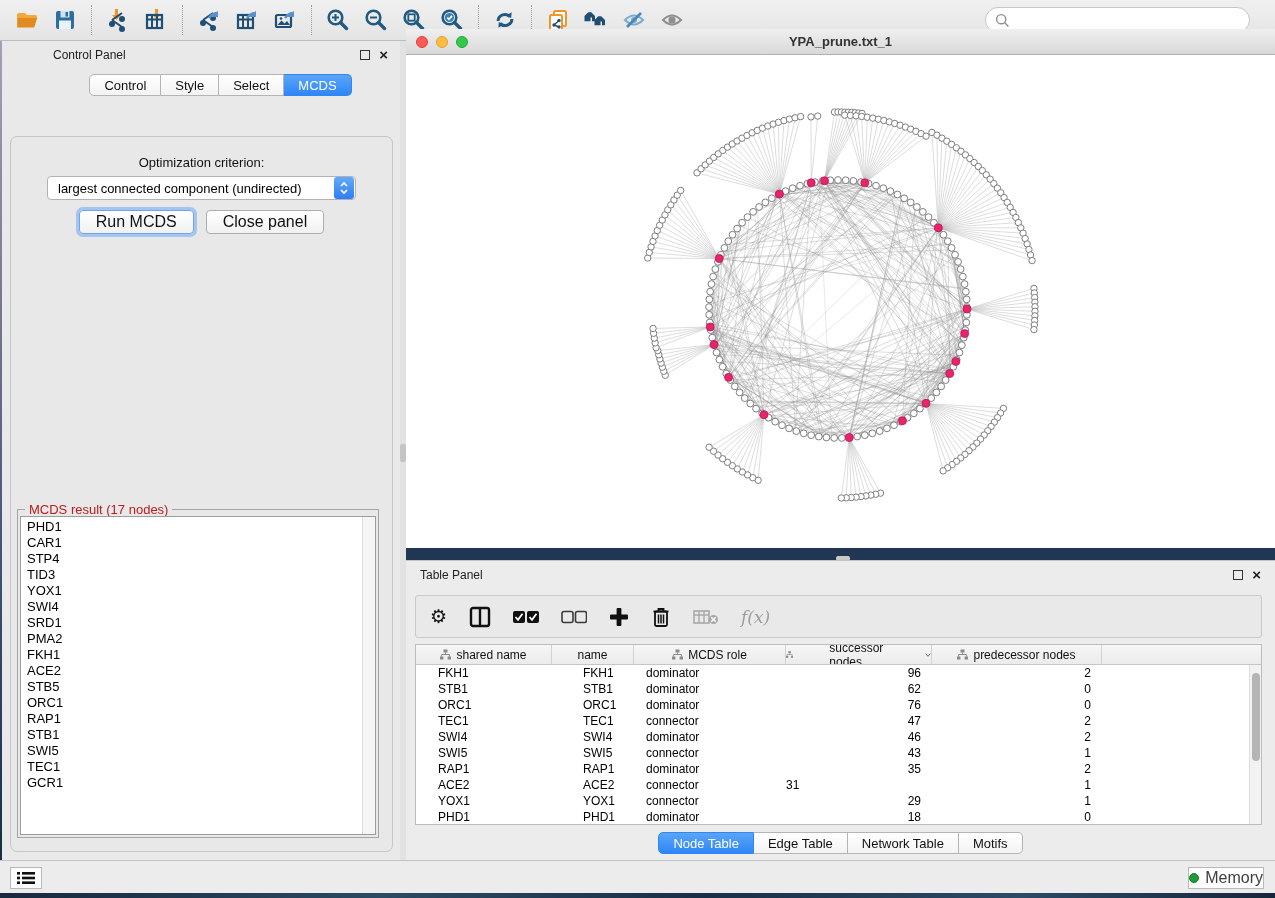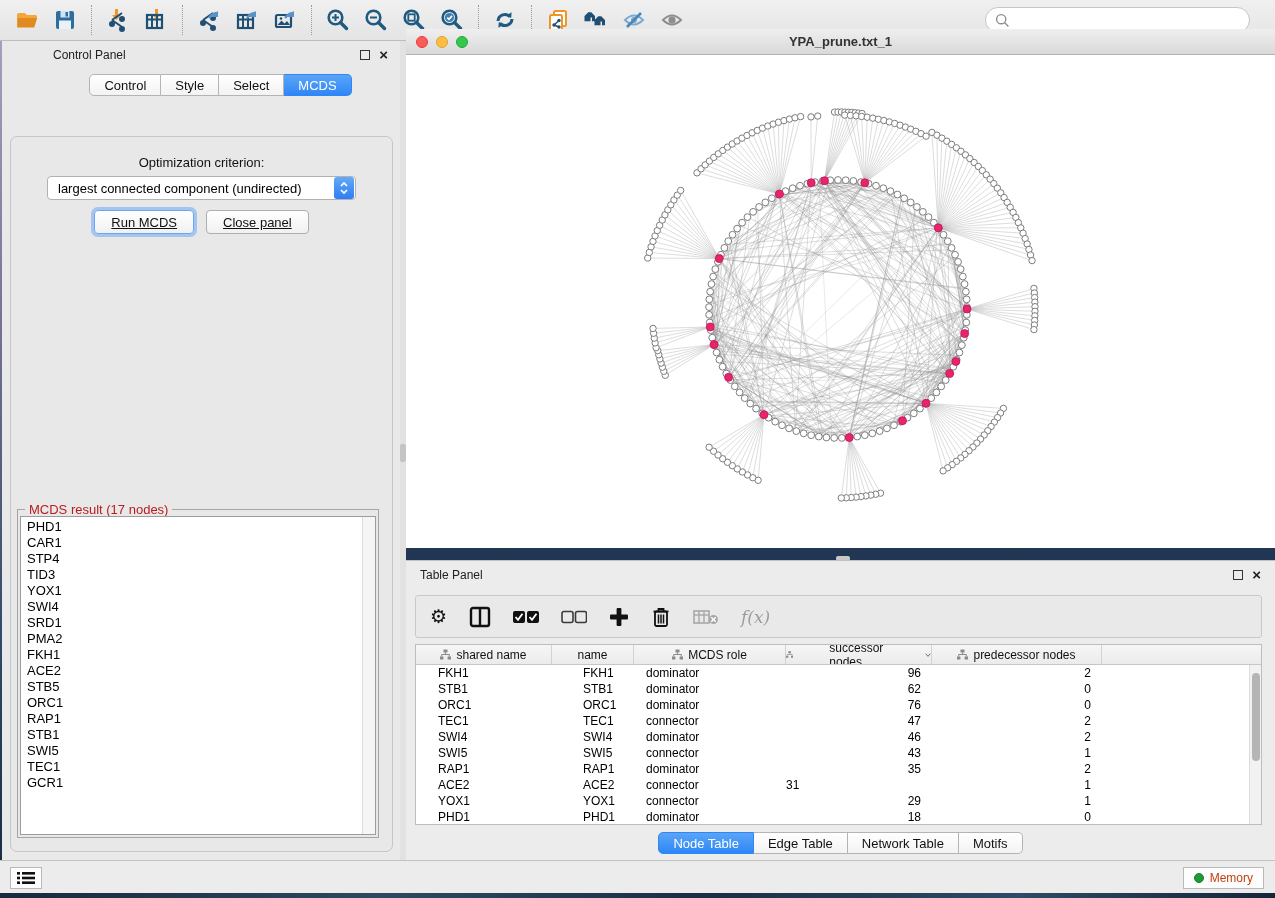--- a/index.html
+++ b/index.html
@@ -40,22 +40,22 @@
 
   .cp-content { position:absolute; left:8px; right:7px; top:95px; bottom:8px;
     background:#e8e8e8; border:1px solid #c6c6c6; border-radius:7px; }
   .opt-label { text-align:center; font-size:13px; color:#111; margin-top:18px; }
   .select { position:absolute; left:36px; right:36px; top:39px; height:24px; background:#fff;
     border:1px solid #b2b2b2; border-radius:4px; display:flex; align-items:center; font-size:13px;gap:21px; }
   .select .sel-text { flex:1; padding-left:10px; white-space:nowrap; overflow:hidden; }
   .stepper { width:20px; height:22px; margin:0 1px; border-radius:3px;
     background:linear-gradient(180deg,#64a9f8,#2e7df4); display:flex; align-items:center; justify-content:center; }
   .btn-row { position:absolute; top:73px; left:0; right:0; display:flex; justify-content:center; gap:12px; }
-  .pbtn { height:24px; padding:0 16px; border:1px solid #aeaeae; border-radius:4px; font-size:13px;
-    background:linear-gradient(180deg,#ffffff,#f1f1f1); color:#111; display:flex; align-items:center; cursor:default;text-decoration:underline; }
+  .pbtn { height:24px; padding:0 16px; border:1px solid #aeaeae; border-radius:4px; font-size:16px;
+    background:linear-gradient(180deg,#ffffff,#f1f1f1); color:#111; display:flex; align-items:center; cursor:default; }
   .pbtn.focused { border-color:#6aa7f2; box-shadow:0 0 0 3px rgba(110,165,245,.55); }
 
   .groupbox { position:absolute; left:6px; right:13px; top:372px; bottom:13px; border:1px solid #a5a5a5; }
   .legend { position:absolute; top:-8px; left:7px; background:#e8e8e8; padding:0 4px; font-size:13px; color:#b91c1c; }
   .mcds-list { position:absolute; inset:6px 2px 2px 2px; background:#fff; border:1px solid #9c9c9c; overflow:hidden; }
   .mcds-scroll { position:absolute; top:0; right:0; bottom:0; width:13px; background:#f5f5f5; border-left:1px solid #dcdcdc; }
   .mcds-item { font-size:13px; line-height:16px; padding-left:6px; color:#000; }
 
   
   .vsplit { position:absolute; left:400px; top:41px; width:6px; height:819px; background:#e2e2e2; }
@@ -91,22 +91,22 @@
   .tr { display:flex; height:16px; }
   .td { font-size:12px; color:#000; line-height:16px; white-space:nowrap; overflow:hidden; }
   .tscroll { position:absolute; top:20px; right:0; bottom:0; width:12px; background:#f2f2f2; border-left:1px solid #ddd; }
   .tthumb { position:absolute; left:1.5px; width:8px; top:8px; height:88px; background:#b5b5b5; border-radius:4px; }
   .tp-tabs { position:absolute; left:0; right:0; bottom:6px; display:flex; justify-content:center; }
 
   
   .statusbar { position:absolute; left:0; top:860px; width:1275px; height:33px; background:#ececec; border-top:1px solid #c2c2c2; }
   .listbtn { position:absolute; left:10px; top:6px; width:32px; height:22px; background:#fdfdfd; border:1px solid #b9b9b9;
     display:flex; align-items:center; justify-content:center; }
-  .membtn { position:absolute; right:11px; top:6px; height:22px; padding:0 10px; background:#fdfdfd; border:1px solid #b9b9b9;
-    display:flex; align-items:center; gap:6px; font-size:12px; color:#c2410c; }
+  .membtn { position:absolute; right:11px; top:6px; height:22px; padding:0 0; background:#fdfdfd; border:1px solid #b9b9b9;
+    display:flex; align-items:center; gap:6px; font-size:16px; color:#404040; }
   .memdot { width:10px; height:10px; border-radius:50%; background:#1f9a39; border:1px solid #15802b; }
 
   svg { display:block; }
   .icon { display:block; }
 </style>
 </head>
 <body>
 
 <div class="screen">
   <div class="wall-left"></div>

